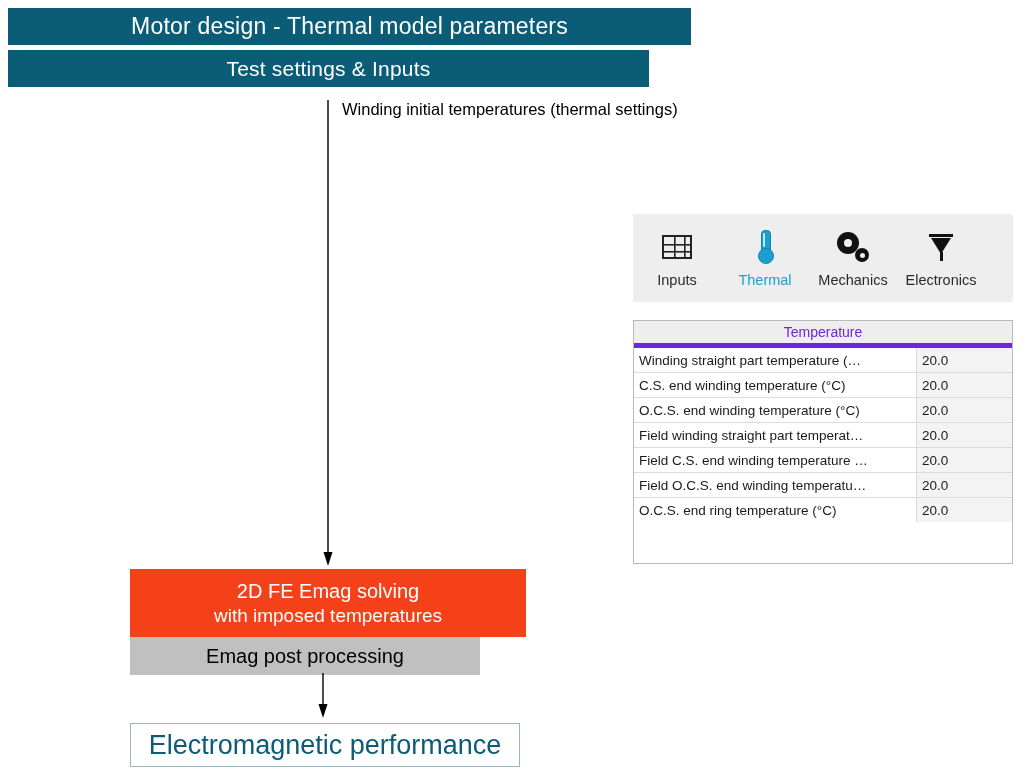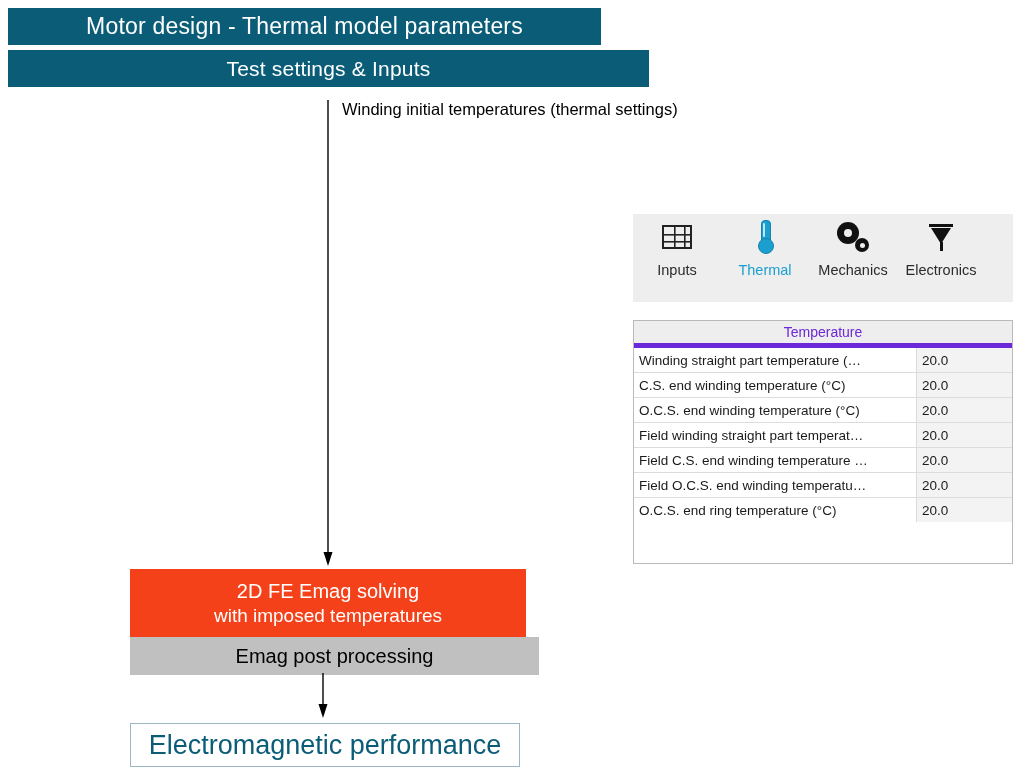--- a/index.html
+++ b/index.html
@@ -22,21 +22,21 @@
     color: #ffffff;
     display: flex;
     align-items: center;
     justify-content: center;
     font-size: 23px;
     letter-spacing: 0.2px;
   }
   #banner-title {
     left: 8px;
     top: 8px;
-    width: 593px;
+    width: 683px;
     height: 37px;
   }
   #banner-sub {
     left: 8px;
     top: 50px;
     width: 641px;
     height: 37px;
     font-size: 21px;
   }
 
@@ -81,21 +81,21 @@
     justify-content: center;
     line-height: 1.22;
     font-size: 20px;
   }
   #block-solve .l2 { font-size: 19px; }
 
   #block-post {
     position: absolute;
     left: 130px;
     top: 637px;
-    width: 409px;
+    width: 350px;
     height: 38px;
     background: #c0c0c0;
     color: #000000;
     display: flex;
     align-items: center;
     justify-content: center;
     font-size: 20px;
   }
 
   #block-result {
@@ -124,21 +124,21 @@
   }
   #toolbar {
     position: absolute;
     left: 0;
     top: 0;
     width: 380px;
     height: 88px;
     background: #eeeeee;
     display: flex;
     align-items: flex-start;
-    padding-top: 6px;
+    padding-top: 16px;
     box-sizing: border-box;
     text-align: center;
   }
   .tool {
     width: 88px;
     display: flex;
     flex-direction: column;
     align-items: center;
     gap: 8px;
     cursor: default;

